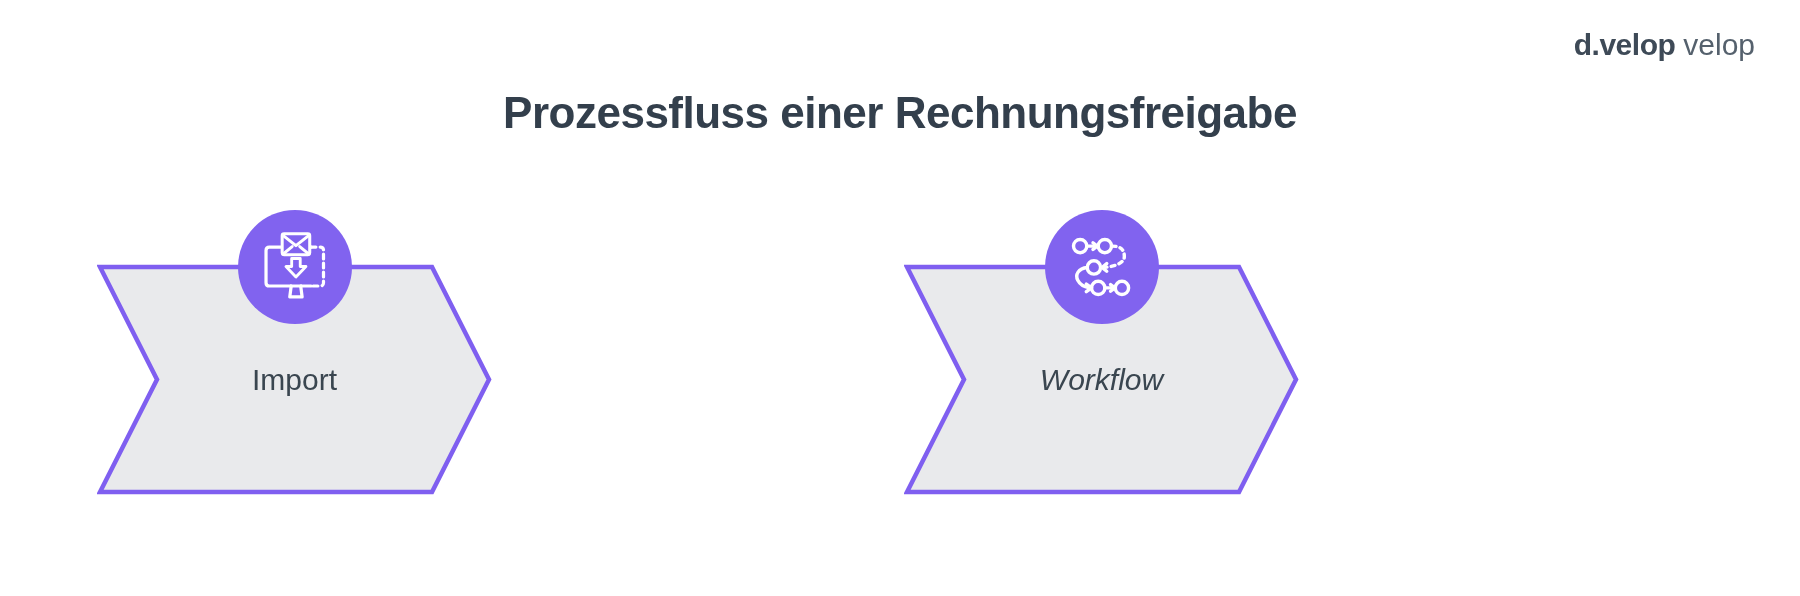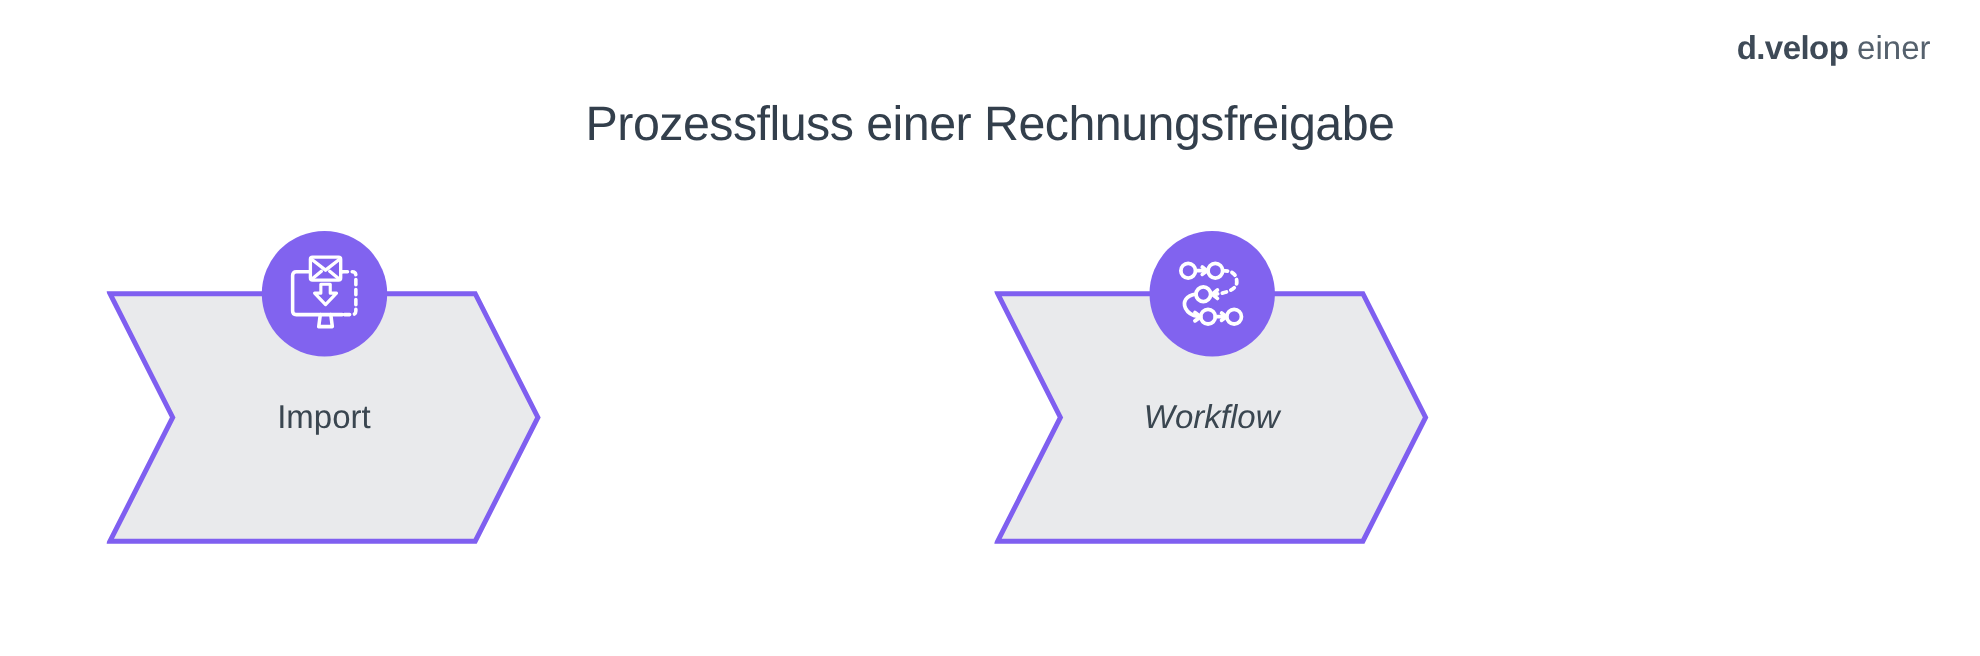--- a/index.html
+++ b/index.html
@@ -17,21 +17,21 @@
     font-size: 30px; line-height: 1;
     white-space: nowrap;
   }
   .logo-brand { font-weight: 700; color: var(--logo_brand_color, #3E4A57); letter-spacing: -0.5px; }
   .logo-suffix { font-weight: 300; color: var(--logo_suffix_color, #55616D); margin-left: 8px; }
 
   
   .title {
     position: absolute; left: 0; right: 0; top: 88px;
     text-align: center;
-    font-size: 44px; font-weight: 400;
+    font-size: 44px; font-weight: 700;
     color: var(--title_color, #333F4C);
     letter-spacing: -0.5px;
     margin: 0;
   }
 
   
   .flow { position: absolute; left: 0; top: 0; width: 1800px; height: 596px; }
   .station { position: absolute; top: 267px; width: 389px; height: 225px; }
   .station.s1 { left: 100px; }
   .station.s2 { left: 503px; }
@@ -69,21 +69,21 @@
     font-size: 30px; line-height: 1.45;
     color: var(--label_color, #3A4650);
   }
 </style>
 </head>
 <body>
 
 <div class="canvas">
 
   <div class="logo">
-    <span class="logo-brand">d.velop</span><span class="logo-suffix">einer</span>
+    <span class="logo-brand">d.velop</span><span class="logo-suffix">velop</span>
   </div>
 
   <h1 class="title">Prozessfluss einer Rechnungsfreigabe</h1>
 
   <div class="flow">
 
     <div class="station s1">
       <svg class="chev" width="395" height="231" viewBox="-3 -3 395 231">
         <polygon class="chev-shape" points="0,0 332,0 389,112.5 332,225 0,225 57,112.5"></polygon>
       </svg>

